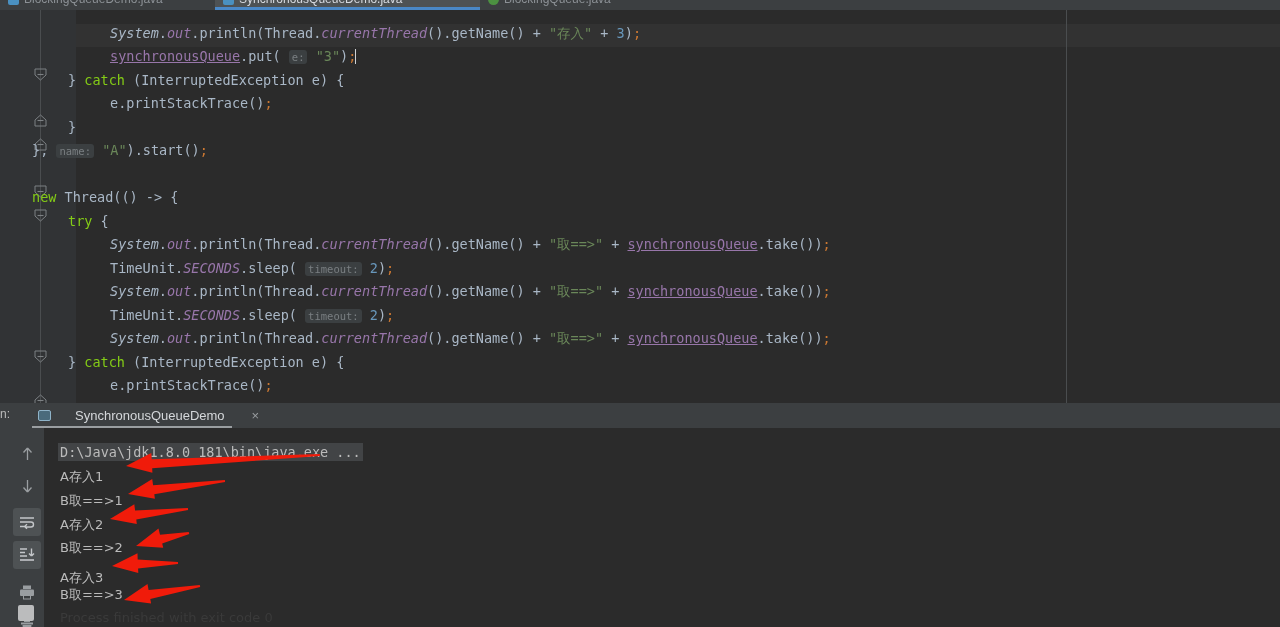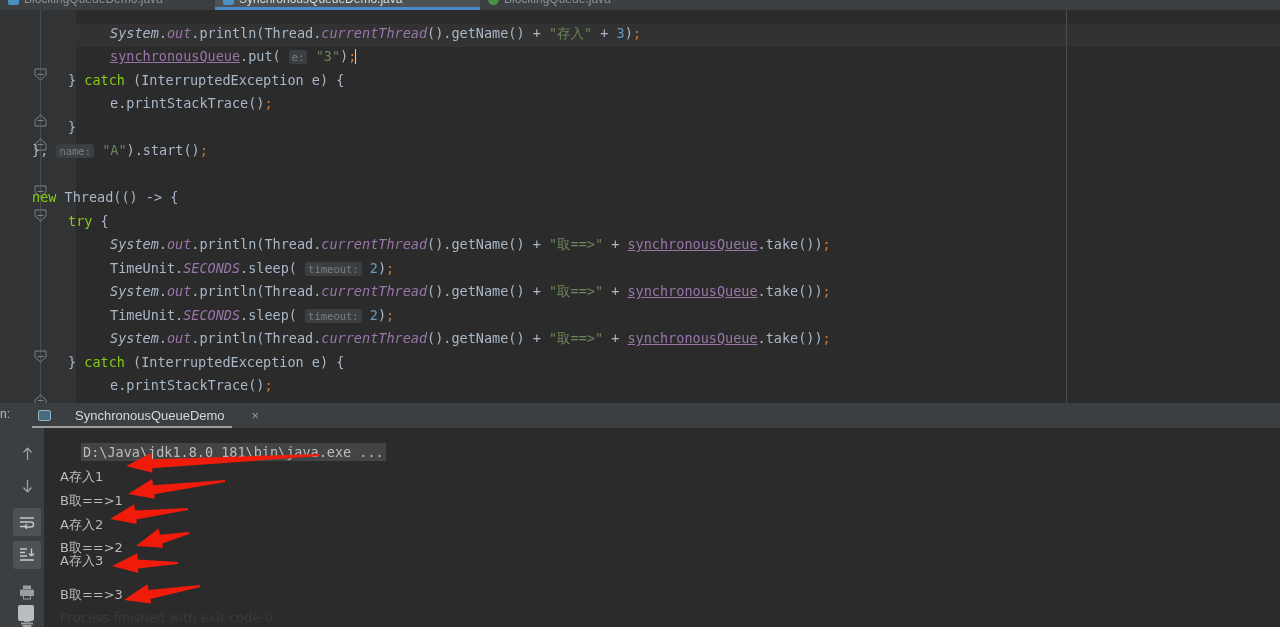--- a/index.html
+++ b/index.html
@@ -274,26 +274,26 @@
       <div class="tb-btn" style="top:186px;">
         <svg width="16" height="18" viewBox="0 0 16 18">
           <rect x="5" y="1" width="6" height="2" fill="#9a9ea1"></rect>
           <rect x="2" y="3.5" width="12" height="2" fill="#9a9ea1"></rect>
           <path d="M3.5 6 H12.5 L11.5 16 H4.5 Z" fill="#9a9ea1"></path>
         </svg>
       </div>
     </div>
 
     <div class="console" id="console">
-        <div class="cline hl" style="top: 15px; margin-left: 23px;">D:\Java\jdk1.8.0_181\bin\java.exe ...</div>
+        <div class="cline hl" style="top: 15px;">D:\Java\jdk1.8.0_181\bin\java.exe ...</div>
         <div class="cline cn" style="top: 40px;">A存入1</div>
         <div class="cline cn" style="top: 64px;">B取==&gt;1</div>
         <div class="cline cn" style="top: 88px;">A存入2</div>
         <div class="cline cn" style="top: 111px;">B取==&gt;2</div>
-        <div class="cline cn" style="top: 124px;">A存入3</div>
+        <div class="cline cn" style="top: 141px;">A存入3</div>
         <div class="cline cn" style="top: 158px;">B取==&gt;3</div>
         <div class="cline faint cn" style="top: 182px;">Process finished with exit code 0</div>
       </div>
   </div>
 
   <div class="left-strip-box"></div>
   <div class="sq-btn"></div>
 
   <svg class="arrows" id="arrows">
       <polygon points="319.9,454.0 151.7,459.3 151.3,453.0 126.0,466.0 152.4,472.8 152.2,468.3 320.1,456.0" fill="#f01b0a"></polygon>

